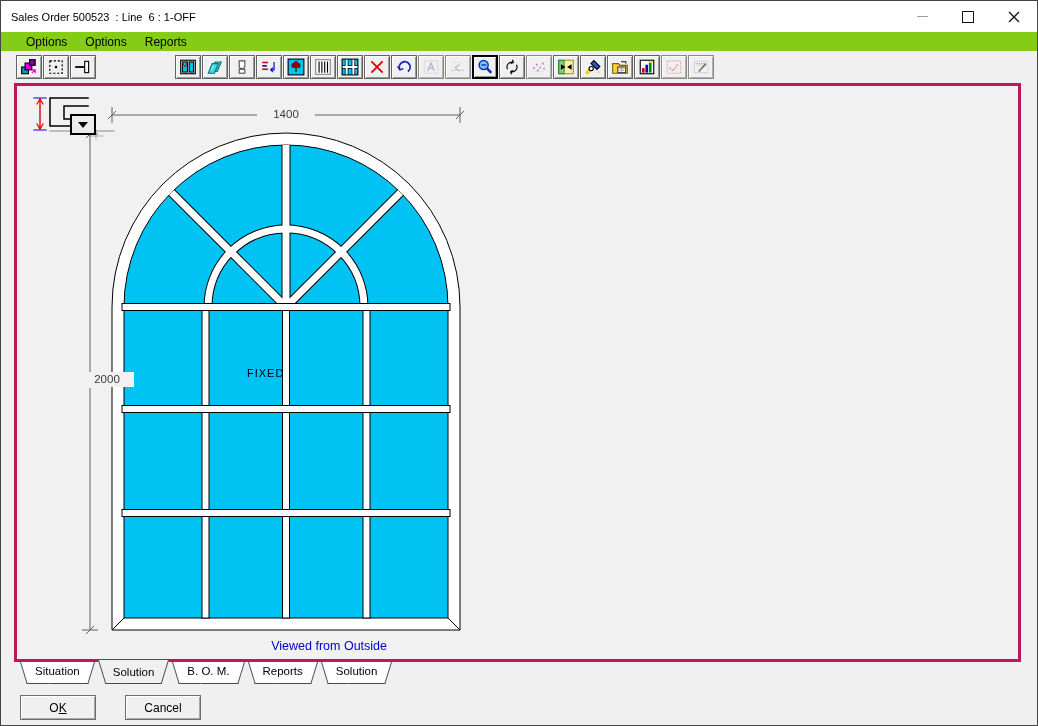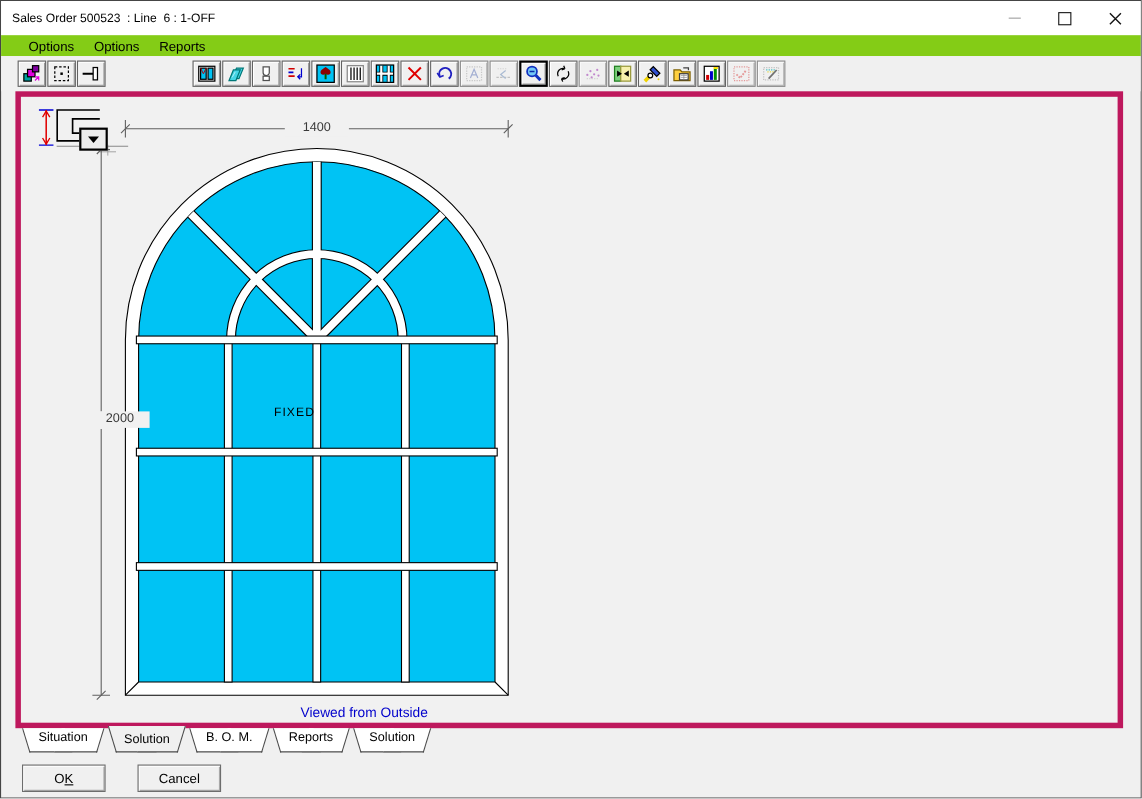--- a/index.html
+++ b/index.html
@@ -27,21 +27,21 @@
   .tb{width:26px;height:24px;background:#f0f0f0;border:1px solid #636363;
       box-shadow:inset 1px 1px 0 #ffffff, inset -1px -1px 0 #9a9a9a;
       display:flex;align-items:center;justify-content:center;margin-right:1px;box-sizing:border-box;}
   .tb.active{border:2px solid #000;}
   .tb.disabled{opacity:.72;}
   .tb-spacer{width:78px;}
   .tb svg{display:block;}
 
   
   .panel{position:absolute;left:14px;top:83px;width:1007px;height:579px;
-         background:#f1f1f1;border:5px solid #be185d;box-sizing:border-box;}
+         background:#f1f1f1;border:3px solid #be185d;box-sizing:border-box;}
   .panel svg.canvas{position:absolute;left:0;top:0;}
   .dim-label{position:absolute;background:#f1f1f1;color:#3a3a3a;font-size:11.5px;
              text-align:center;height:15px;line-height:15px;}
   .fixed-label{position:absolute;color:#000;font-size:11px;text-align:left;letter-spacing:1px;}
   .caption{position:absolute;color:#0000cc;font-size:12.5px;text-align:right;}
   .dd-btn{position:absolute;left:53px;top:28px;width:26px;height:21px;background:#ececec;
           border:2px solid #000;box-sizing:border-box;display:flex;align-items:center;justify-content:center;}
   .dd-btn .tri{width:0;height:0;border-left:5px solid transparent;border-right:5px solid transparent;
                border-top:6px solid #000;}
 

